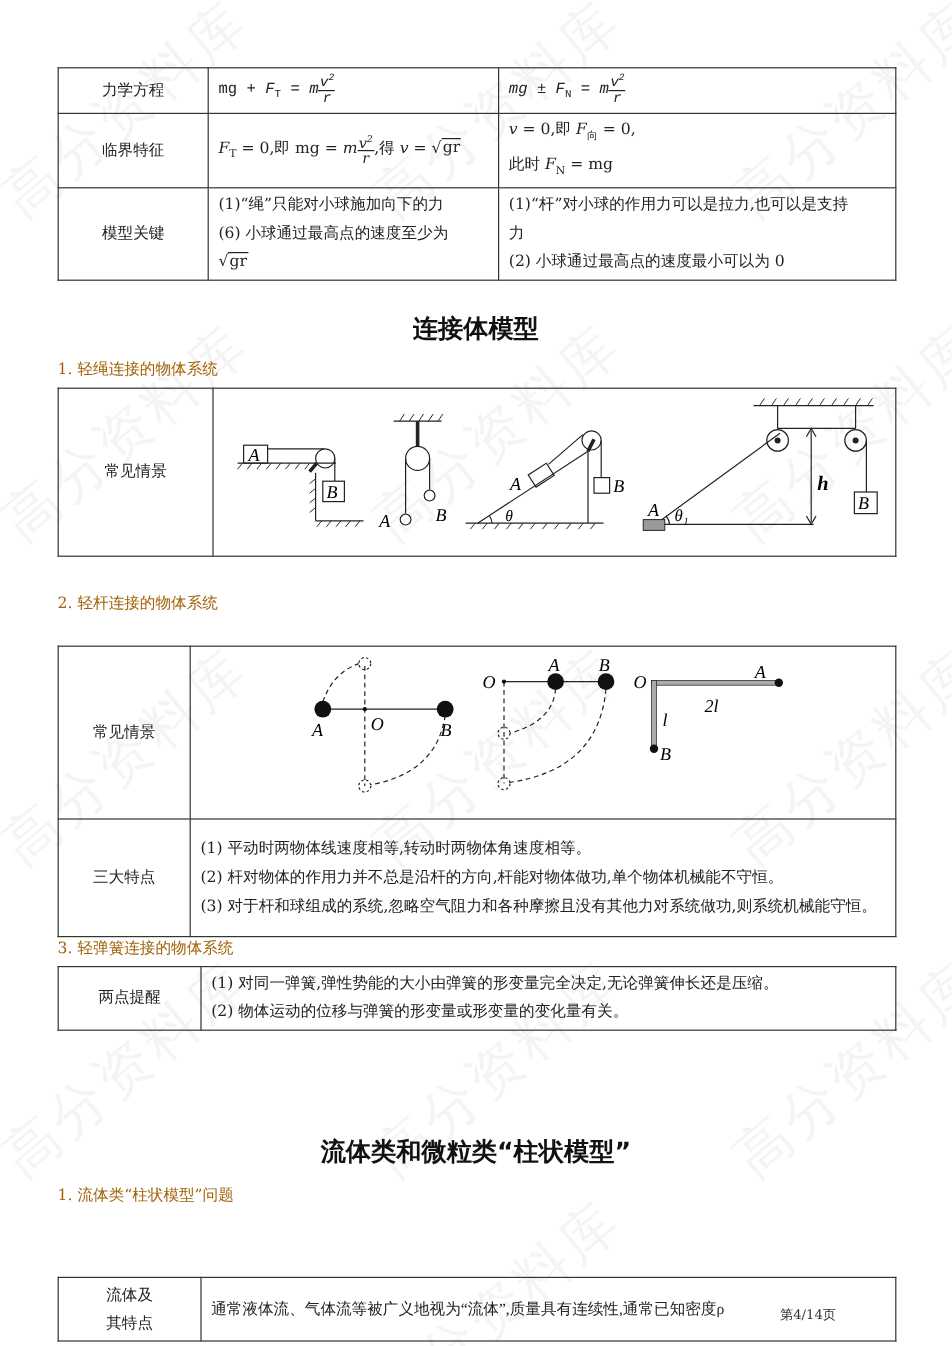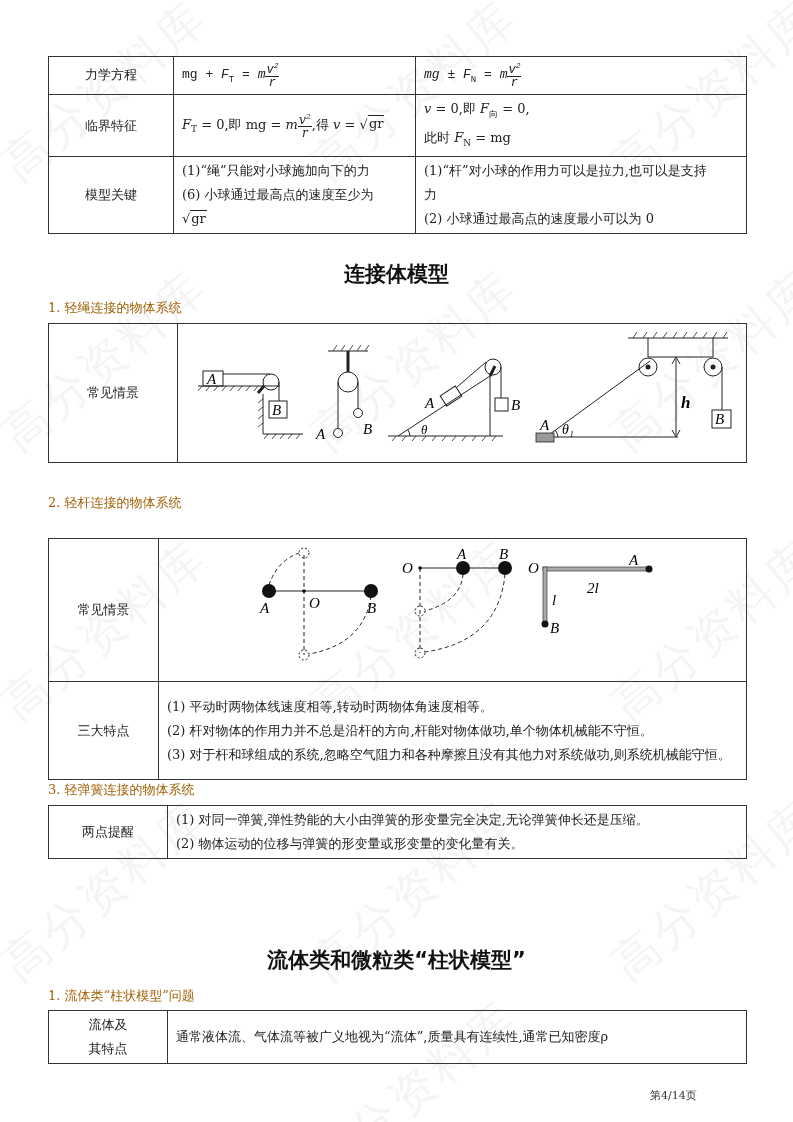--- a/index.html
+++ b/index.html
@@ -301,21 +301,21 @@
       <div>(1) 对同一弹簧,弹性势能的大小由弹簧的形变量完全决定,无论弹簧伸长还是压缩。</div>
       <div>(2) 物体运动的位移与弹簧的形变量或形变量的变化量有关。</div>
     </td>
   </tr>
 </tbody>
   </table>
 
 <div class="h1" style="top:946px;">流体类和微粒类“柱状模型”</div>
 <div class="sub" style="top:987px;">1. 流体类“柱状模型”问题</div>
 
-<table style="top:1010px;">
+<table style="top:1064px;font-family:Liberation Serif, serif;">
   <colgroup>
       <col style="width:119px">
       <col>
     </colgroup>
   <tbody>
       <tr style="height:52px;">
     <td class="lab">
       <div>流体及</div>
       <div>其特点</div>
     </td>

